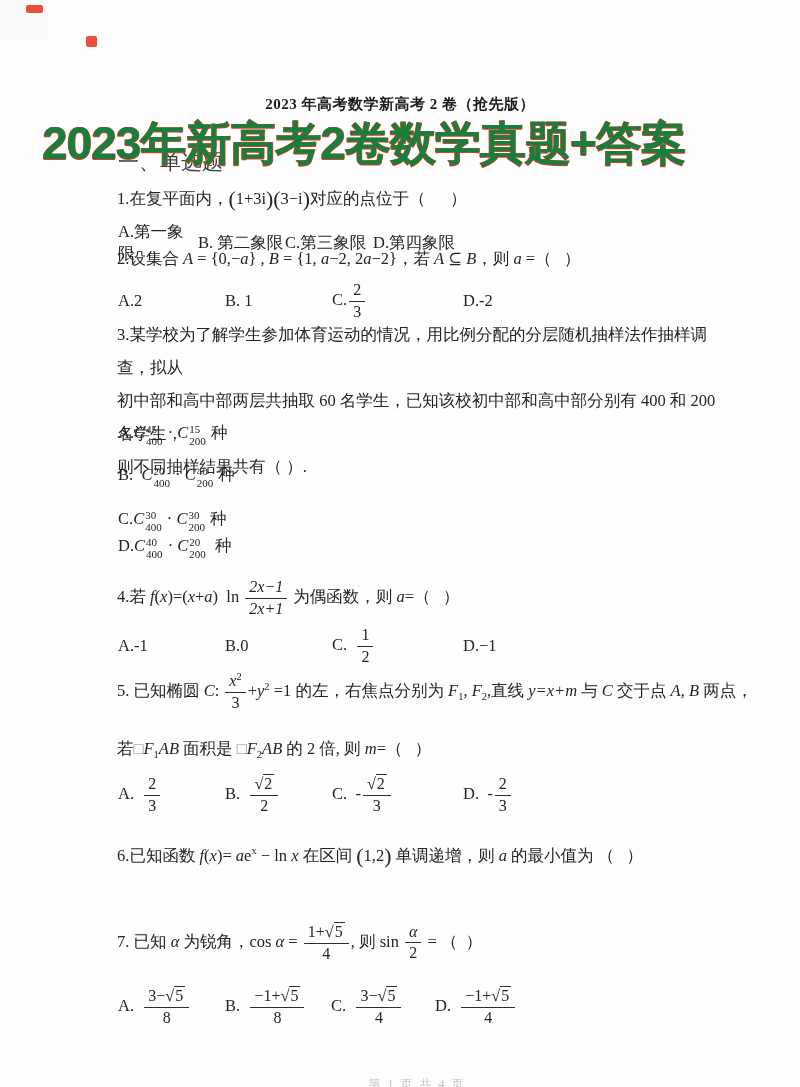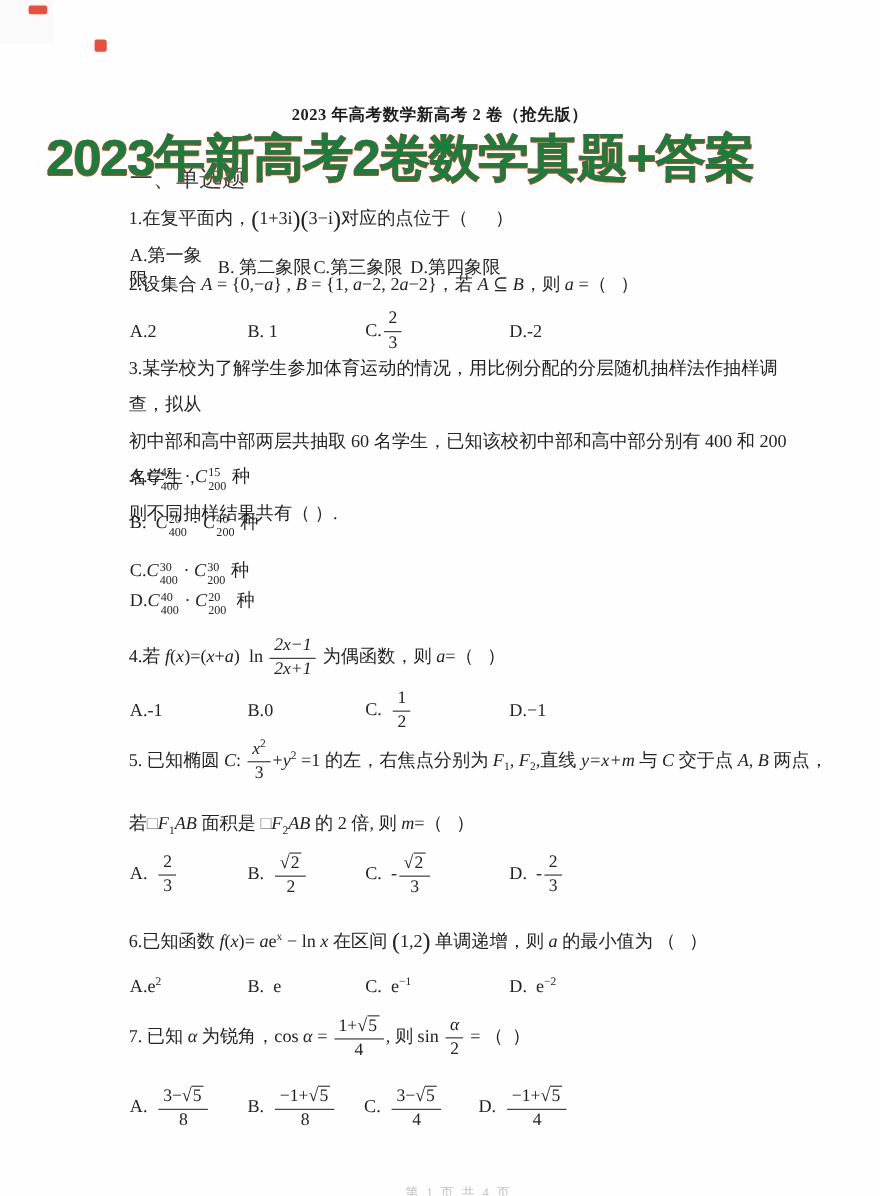--- a/index.html
+++ b/index.html
@@ -102,26 +102,20 @@
   <div class="abs qline" style="left:117px;top:672px;"><span>5. 已知椭圆 </span><span class="it">C</span><span>: </span><span class="frac"><span class="num"><span class="it">x</span><span class="ssup">2</span></span><span class="den"><span>3</span></span></span><span>+</span><span class="it">y</span><span class="ssup">2</span><span> =1 的左，右焦点分别为 </span><span class="it">F</span><span class="ssub">1</span><span>, </span><span class="it">F</span><span class="ssub">2</span><span>,直线 </span><span class="it">y=x+m</span><span> 与 </span><span class="it">C</span><span> 交于点 </span><span class="it">A</span><span>, </span><span class="it">B</span><span> 两点，</span></div>
   <div class="abs qline" style="left:117px;top:737px;"><span>若</span><span class="ph">□</span><span class="it">F</span><span class="ssub">1</span><span class="it">AB</span><span> 面积是 </span><span class="ph">□</span><span class="it">F</span><span class="ssub">2</span><span class="it">AB</span><span> 的 2 倍, 则 </span><span class="it">m</span><span>=（&nbsp;&nbsp;&nbsp;）</span></div>
   <div class="abs opt-grid g4" style="left:118px;top:772px;height:46px;">
     <div><span>A.&nbsp; </span><span class="frac"><span class="num"><span>2</span></span><span class="den"><span>3</span></span></span></div>
     <div><span>B.&nbsp; </span><span class="frac"><span class="num"><span class="rad">√</span><span class="rvinc">2</span></span><span class="den"><span>2</span></span></span></div>
     <div><span>C.&nbsp; -</span><span class="frac"><span class="num"><span class="rad">√</span><span class="rvinc">2</span></span><span class="den"><span>3</span></span></span></div>
     <div><span>D.&nbsp; -</span><span class="frac"><span class="num"><span>2</span></span><span class="den"><span>3</span></span></span></div>
   </div>
 
   <div class="abs qline" style="left:117px;top:840px;"><span>6.已知函数 </span><span class="it">f</span><span>(</span><span class="it">x</span><span>)= </span><span class="it">a</span><span>e</span><span class="ssup">x</span><span> − ln </span><span class="it">x</span><span> 在区间 </span><span class="bp">(</span><span>1,2</span><span class="bp">)</span><span> 单调递增，则 </span><span class="it">a</span><span> 的最小值为&nbsp;（&nbsp;&nbsp;&nbsp;）</span></div>
-  <div class="abs opt-grid g4" style="left:118px;top:884px;height:26px;">
-    <div><span>A.</span><span>e</span><span class="ssup">2</span></div>
-    <div><span>B.&nbsp; e</span></div>
-    <div><span>C.&nbsp; </span><span>e</span><span class="ssup">−1</span></div>
-    <div><span>D.&nbsp; </span><span>e</span><span class="ssup">−2</span></div>
-  </div>
 
   <div class="abs qline" style="left:117px;top:922px;"><span>7. 已知 </span><span class="it">α</span><span> 为锐角，cos </span><span class="it">α</span><span> = </span><span class="frac"><span class="num"><span>1+</span><span class="rad">√</span><span class="rvinc">5</span></span><span class="den"><span>4</span></span></span><span>, 则 sin </span><span class="frac"><span class="num"><span class="it">α</span></span><span class="den"><span>2</span></span></span><span> =&nbsp;（&nbsp;&nbsp;）</span></div>
   <div class="abs opt-grid g7" style="left:118px;top:982px;height:50px;">
     <div><span>A.&nbsp; </span><span class="frac"><span class="num"><span>3−</span><span class="rad">√</span><span class="rvinc">5</span></span><span class="den"><span>8</span></span></span></div>
     <div><span>B.&nbsp; </span><span class="frac"><span class="num"><span>−1+</span><span class="rad">√</span><span class="rvinc">5</span></span><span class="den"><span>8</span></span></span></div>
     <div><span>C.&nbsp; </span><span class="frac"><span class="num"><span>3−</span><span class="rad">√</span><span class="rvinc">5</span></span><span class="den"><span>4</span></span></span></div>
     <div><span>D.&nbsp; </span><span class="frac"><span class="num"><span>−1+</span><span class="rad">√</span><span class="rvinc">5</span></span><span class="den"><span>4</span></span></span></div>
   </div>
 
   <div class="abs footer">第 1 页 共 4 页</div>

